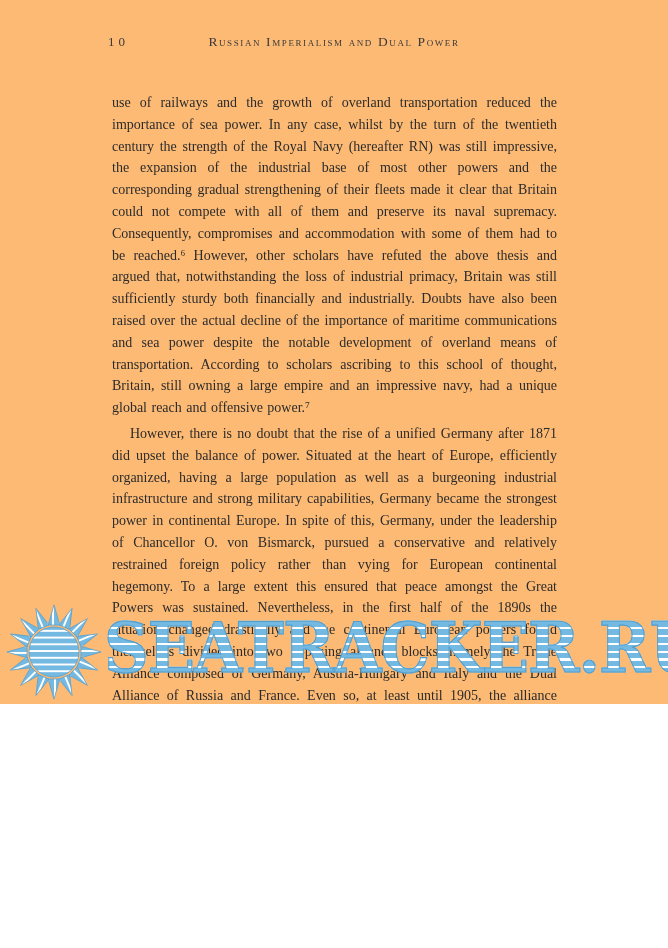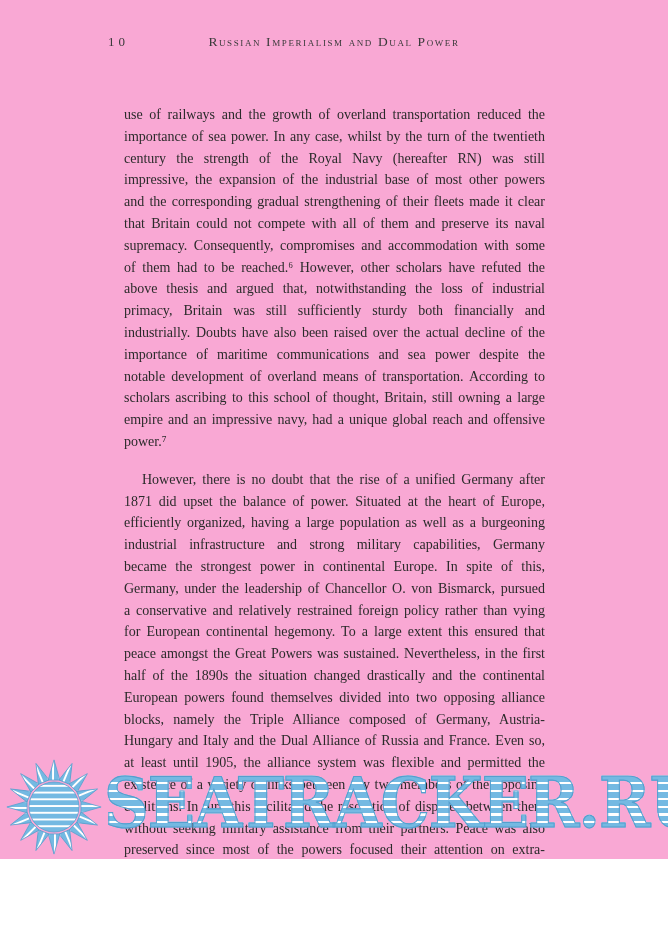--- a/index.html
+++ b/index.html
@@ -3,22 +3,22 @@
 <meta charset="utf-8">
 <style>
   html, body {
     margin: 0;
     padding: 0;
     background: #ffffff;
   }
   .page {
     position: relative;
     width: 668px;
-    height: 859px;
-    background: #f9a8d4;
+    height: 704px;
+    background: #fdba74;
     overflow: hidden;
     font-family: "Liberation Serif", "DejaVu Serif", serif;
     color: #2b2b2b;
   }
   .page-header {
     position: absolute;
     top: 34px;
     left: 0;
     right: 0;
     text-align: center;
@@ -42,21 +42,21 @@
     position: absolute;
     top: 88px;
     left: 108px;
     width: 453px;
     font-size: 14px;
     line-height: 21.8px;
     text-align: justify;
     text-justify: inter-word;
   }
   .para {
-    margin: 16px;
+    margin: 4px;
     word-spacing: 1px;
   }
   .para.indent {
     text-indent: 18px;
   }
   .watermark {
     position: absolute;
     left: 4px;
     right: 0;
     bottom: 2px;

